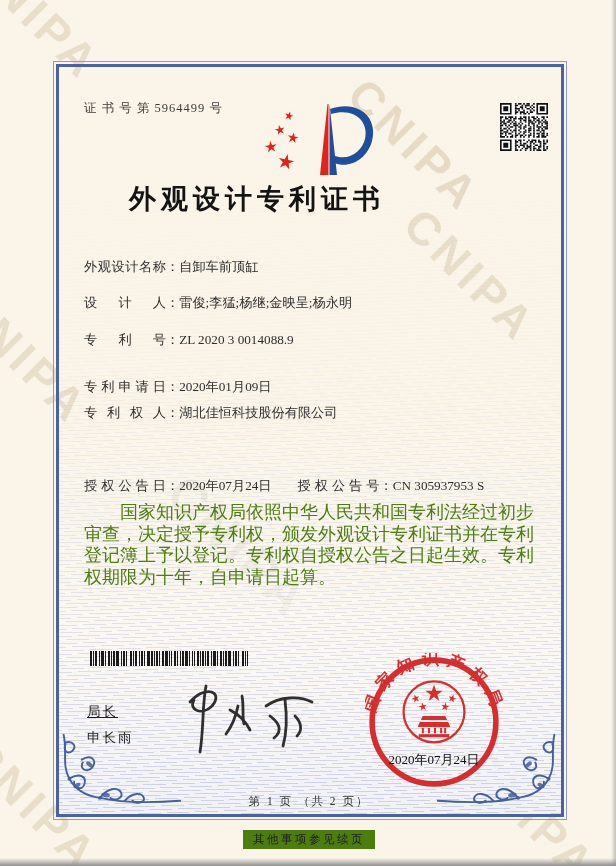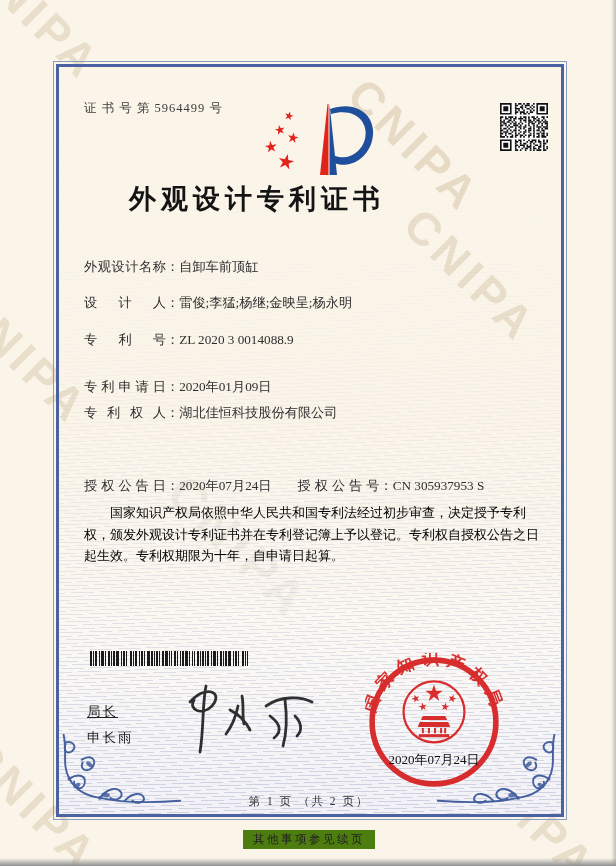--- a/index.html
+++ b/index.html
@@ -23,21 +23,21 @@
     -webkit-mask-image:linear-gradient(180deg,transparent 0%,rgba(0,0,0,.12) 38%,rgba(0,0,0,.55) 68%,#000 96%);
     mask-image:linear-gradient(180deg,transparent 0%,rgba(0,0,0,.12) 38%,rgba(0,0,0,.55) 68%,#000 96%);}
 
   .abs{position:absolute;z-index:3;}
   .cert-no{left:84px;top:100px;font-size:12.5px;letter-spacing:1px;color:#3d3d3d;}
   .title{left:53px;top:181px;width:408px;text-align:center;font-size:27px;font-weight:700;
     letter-spacing:5px;color:#141414;}
   .frow{left:84px;width:475px;font-size:13.2px;color:#2e2e2e;white-space:nowrap;}
   .frow .lab{display:inline-block;width:82px;text-align:justify;text-align-last:justify;vertical-align:bottom;}
   .frow .lab2{display:inline-block;width:82px;margin-left:26px;text-align:justify;text-align-last:justify;vertical-align:bottom;}
-  .paras{left:84px;top:502px;width:462px;font-size:13px;line-height:21.5px;color:#000000;}
+  .paras{left:84px;top:502px;width:462px;font-size:18px;line-height:21.5px;color:#4d7c0f;}
   .paras p{margin:0;text-indent:2em;}
   .director{left:87px;font-size:13.5px;letter-spacing:2px;color:#1d1d1d;}
   .seal-date{left:358px;top:751px;width:152px;text-align:center;font-size:13px;color:#101010;z-index:5;}
   .page-info{left:53px;top:794px;width:512px;text-align:center;font-size:11.5px;letter-spacing:2px;color:#333;}
   .cont-wrap{left:53px;top:829px;width:512px;text-align:center;z-index:4;}
   .cont-note{display:inline-block;background:#4d7c0f;padding:2px 10px;font-size:11.5px;
     letter-spacing:2.5px;color:#222;}
 </style>
 </head>
 <body>

